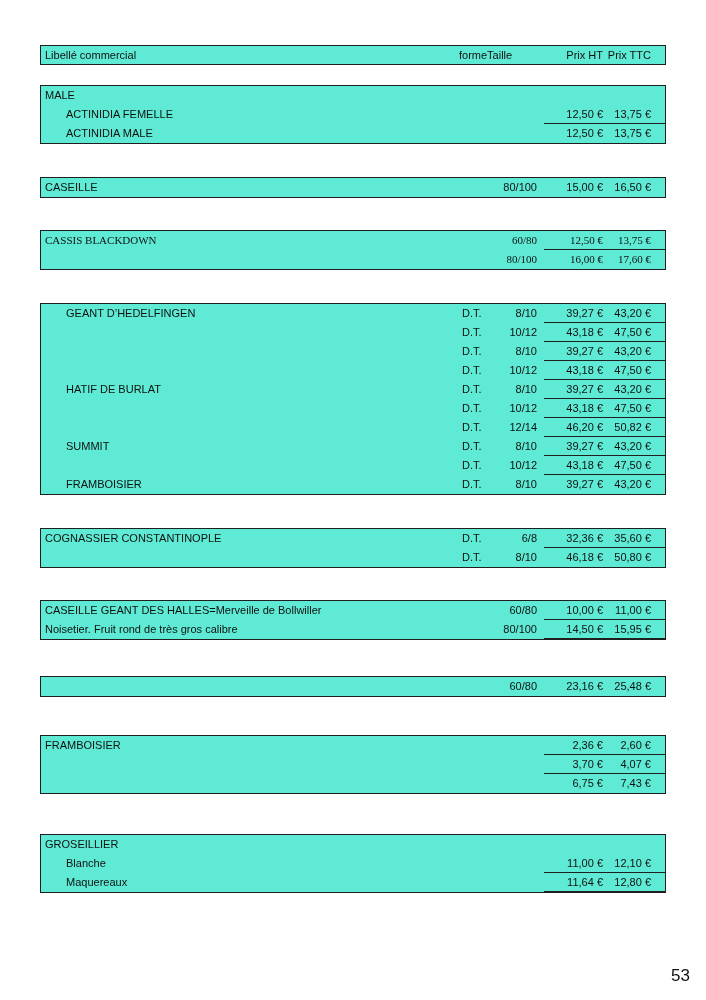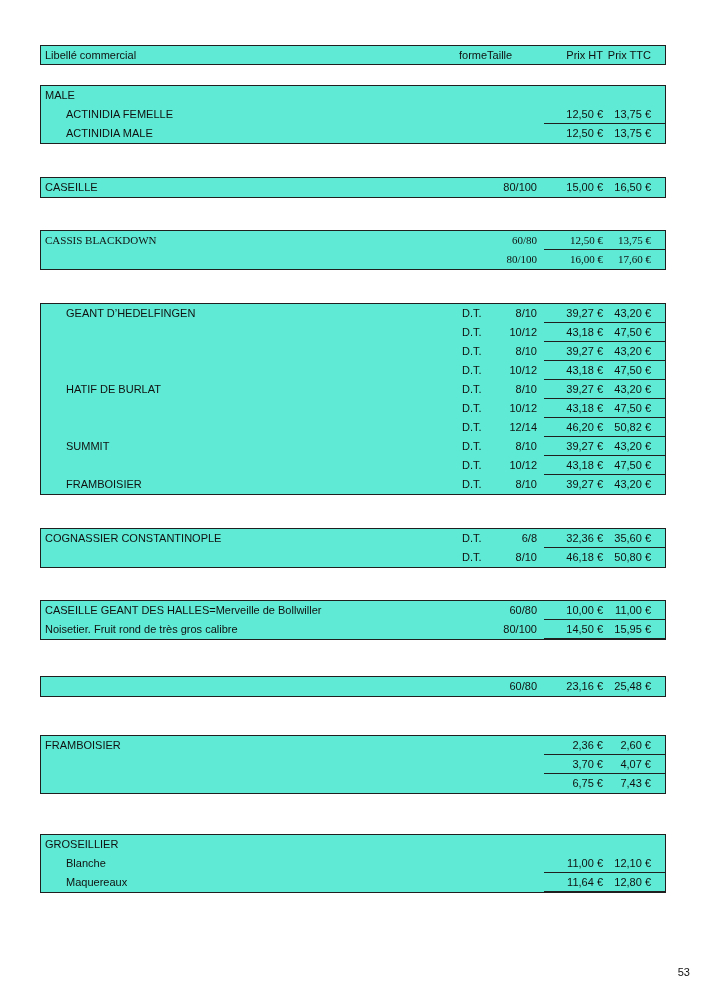--- a/index.html
+++ b/index.html
@@ -53,21 +53,21 @@
     left:503px; right:0; bottom:0;
     border-bottom:1.4px solid #1f1f1f;
     height:0;
   }
 
   .hdr-forme-taille { left:418px; }
 
   .pagenum {
     position:absolute;
     top:966px; right:16px;
-    font-size:11px;
+    font-size:17px;
     color:#111111;
   }
 </style>
 </head>
 <body>
 
 <div class="page">
   <div class="table-area">
 
     <div class="box header-box">

